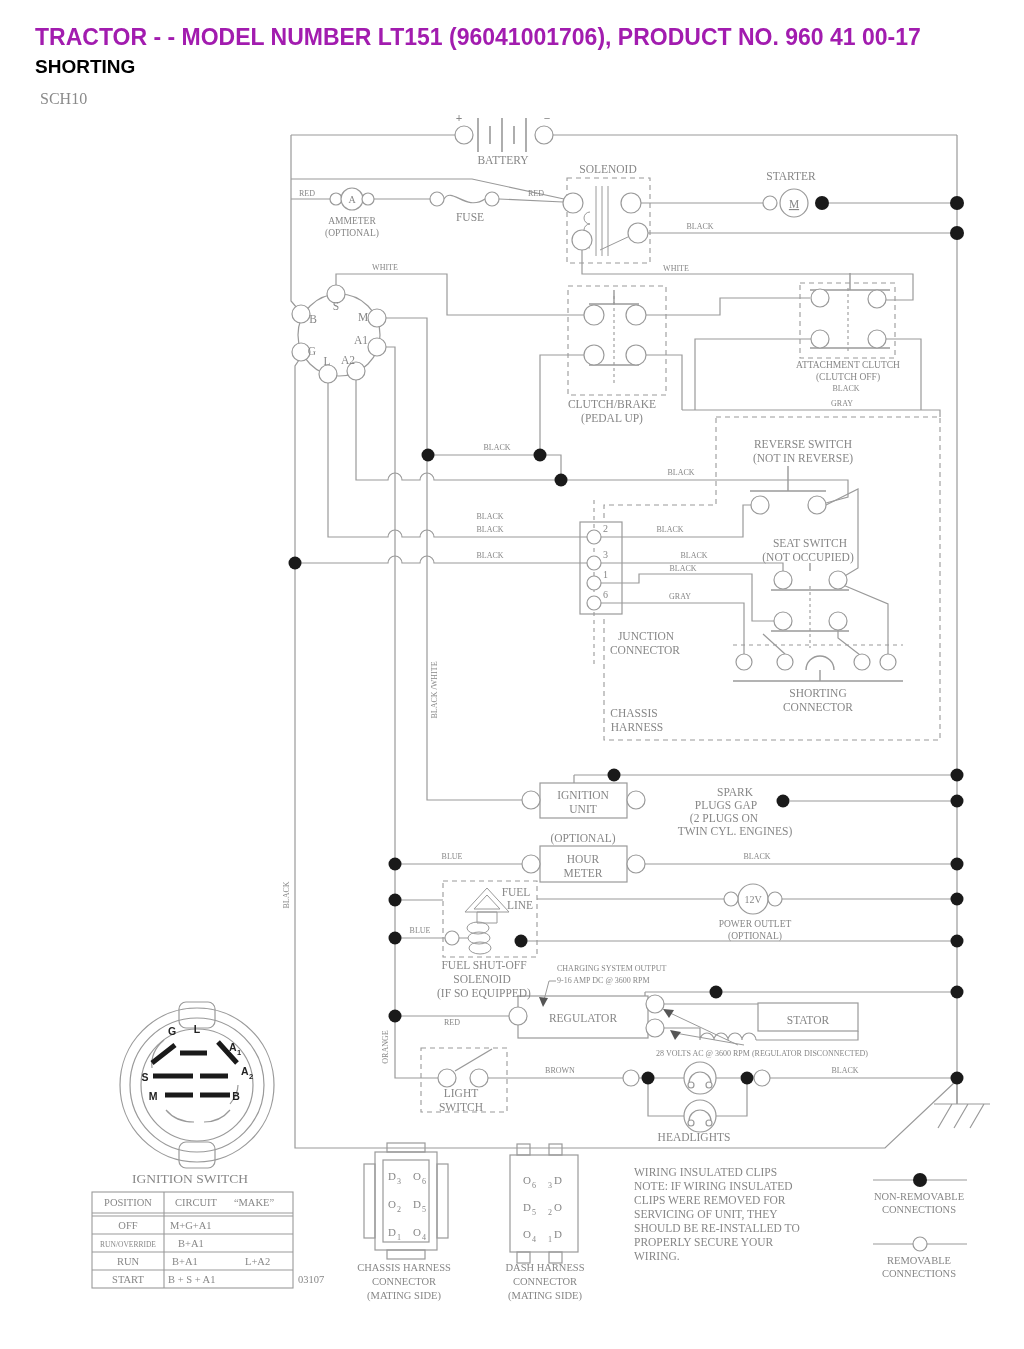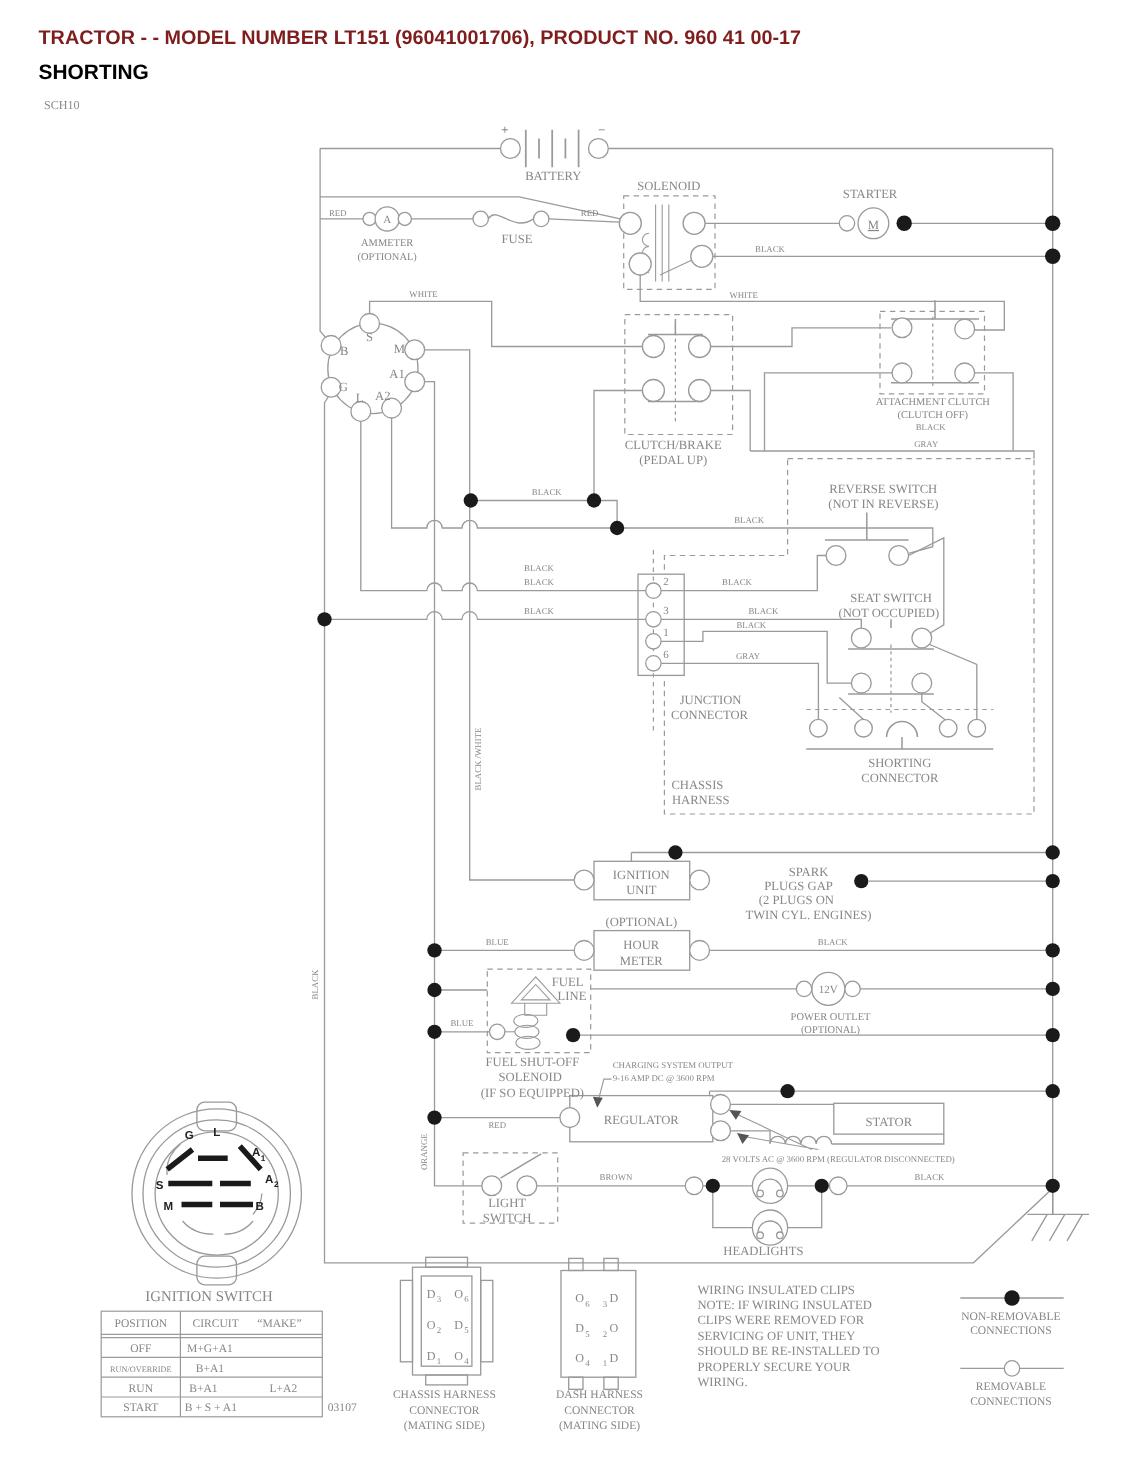--- a/index.html
+++ b/index.html
@@ -1,22 +1,22 @@
 <!DOCTYPE html>
 <html><head>
 <meta charset="utf-8">
 <style>
   html,body{margin:0;padding:0;background:#fff;}
   #page{position:relative;width:1024px;height:1349px;background:#fff;overflow:hidden;
         font-family:"Liberation Serif",serif;}
   #title1{position:absolute;left:35px;top:24px;font-family:"Liberation Sans",sans-serif;
-          font-weight:bold;font-size:18px;color:#7f1d1d;letter-spacing:0px;}
+          font-weight:bold;font-size:23px;color:#a21caf;letter-spacing:0px;}
   #title2{position:absolute;left:35px;top:56px;font-family:"Liberation Sans",sans-serif;
           font-weight:bold;font-size:19px;color:#000;}
-  #schcode{position:absolute;left:40px;top:90px;font-size:11px;color:#8a8a8a;}
+  #schcode{position:absolute;left:40px;top:90px;font-size:16px;color:#8a8a8a;}
   svg{position:absolute;left:0;top:0;}
   text{fill:#878787;}
   .lbl{font-family:"Liberation Serif",serif;font-size:11.5px;}
   .sm{font-family:"Liberation Serif",serif;font-size:8px;}
   .md{font-family:"Liberation Serif",serif;font-size:9.5px;}
   .num{font-family:"Liberation Serif",serif;font-size:10px;}
   .key{font-family:"Liberation Sans",sans-serif;font-size:10.5px;font-weight:bold;fill:#222;}
   .keysub{font-family:"Liberation Sans",sans-serif;font-size:7.5px;font-weight:bold;fill:#222;}
   .big{font-family:"Liberation Serif",serif;font-size:13.5px;}
   .tbl{font-family:"Liberation Serif",serif;font-size:10.5px;}

